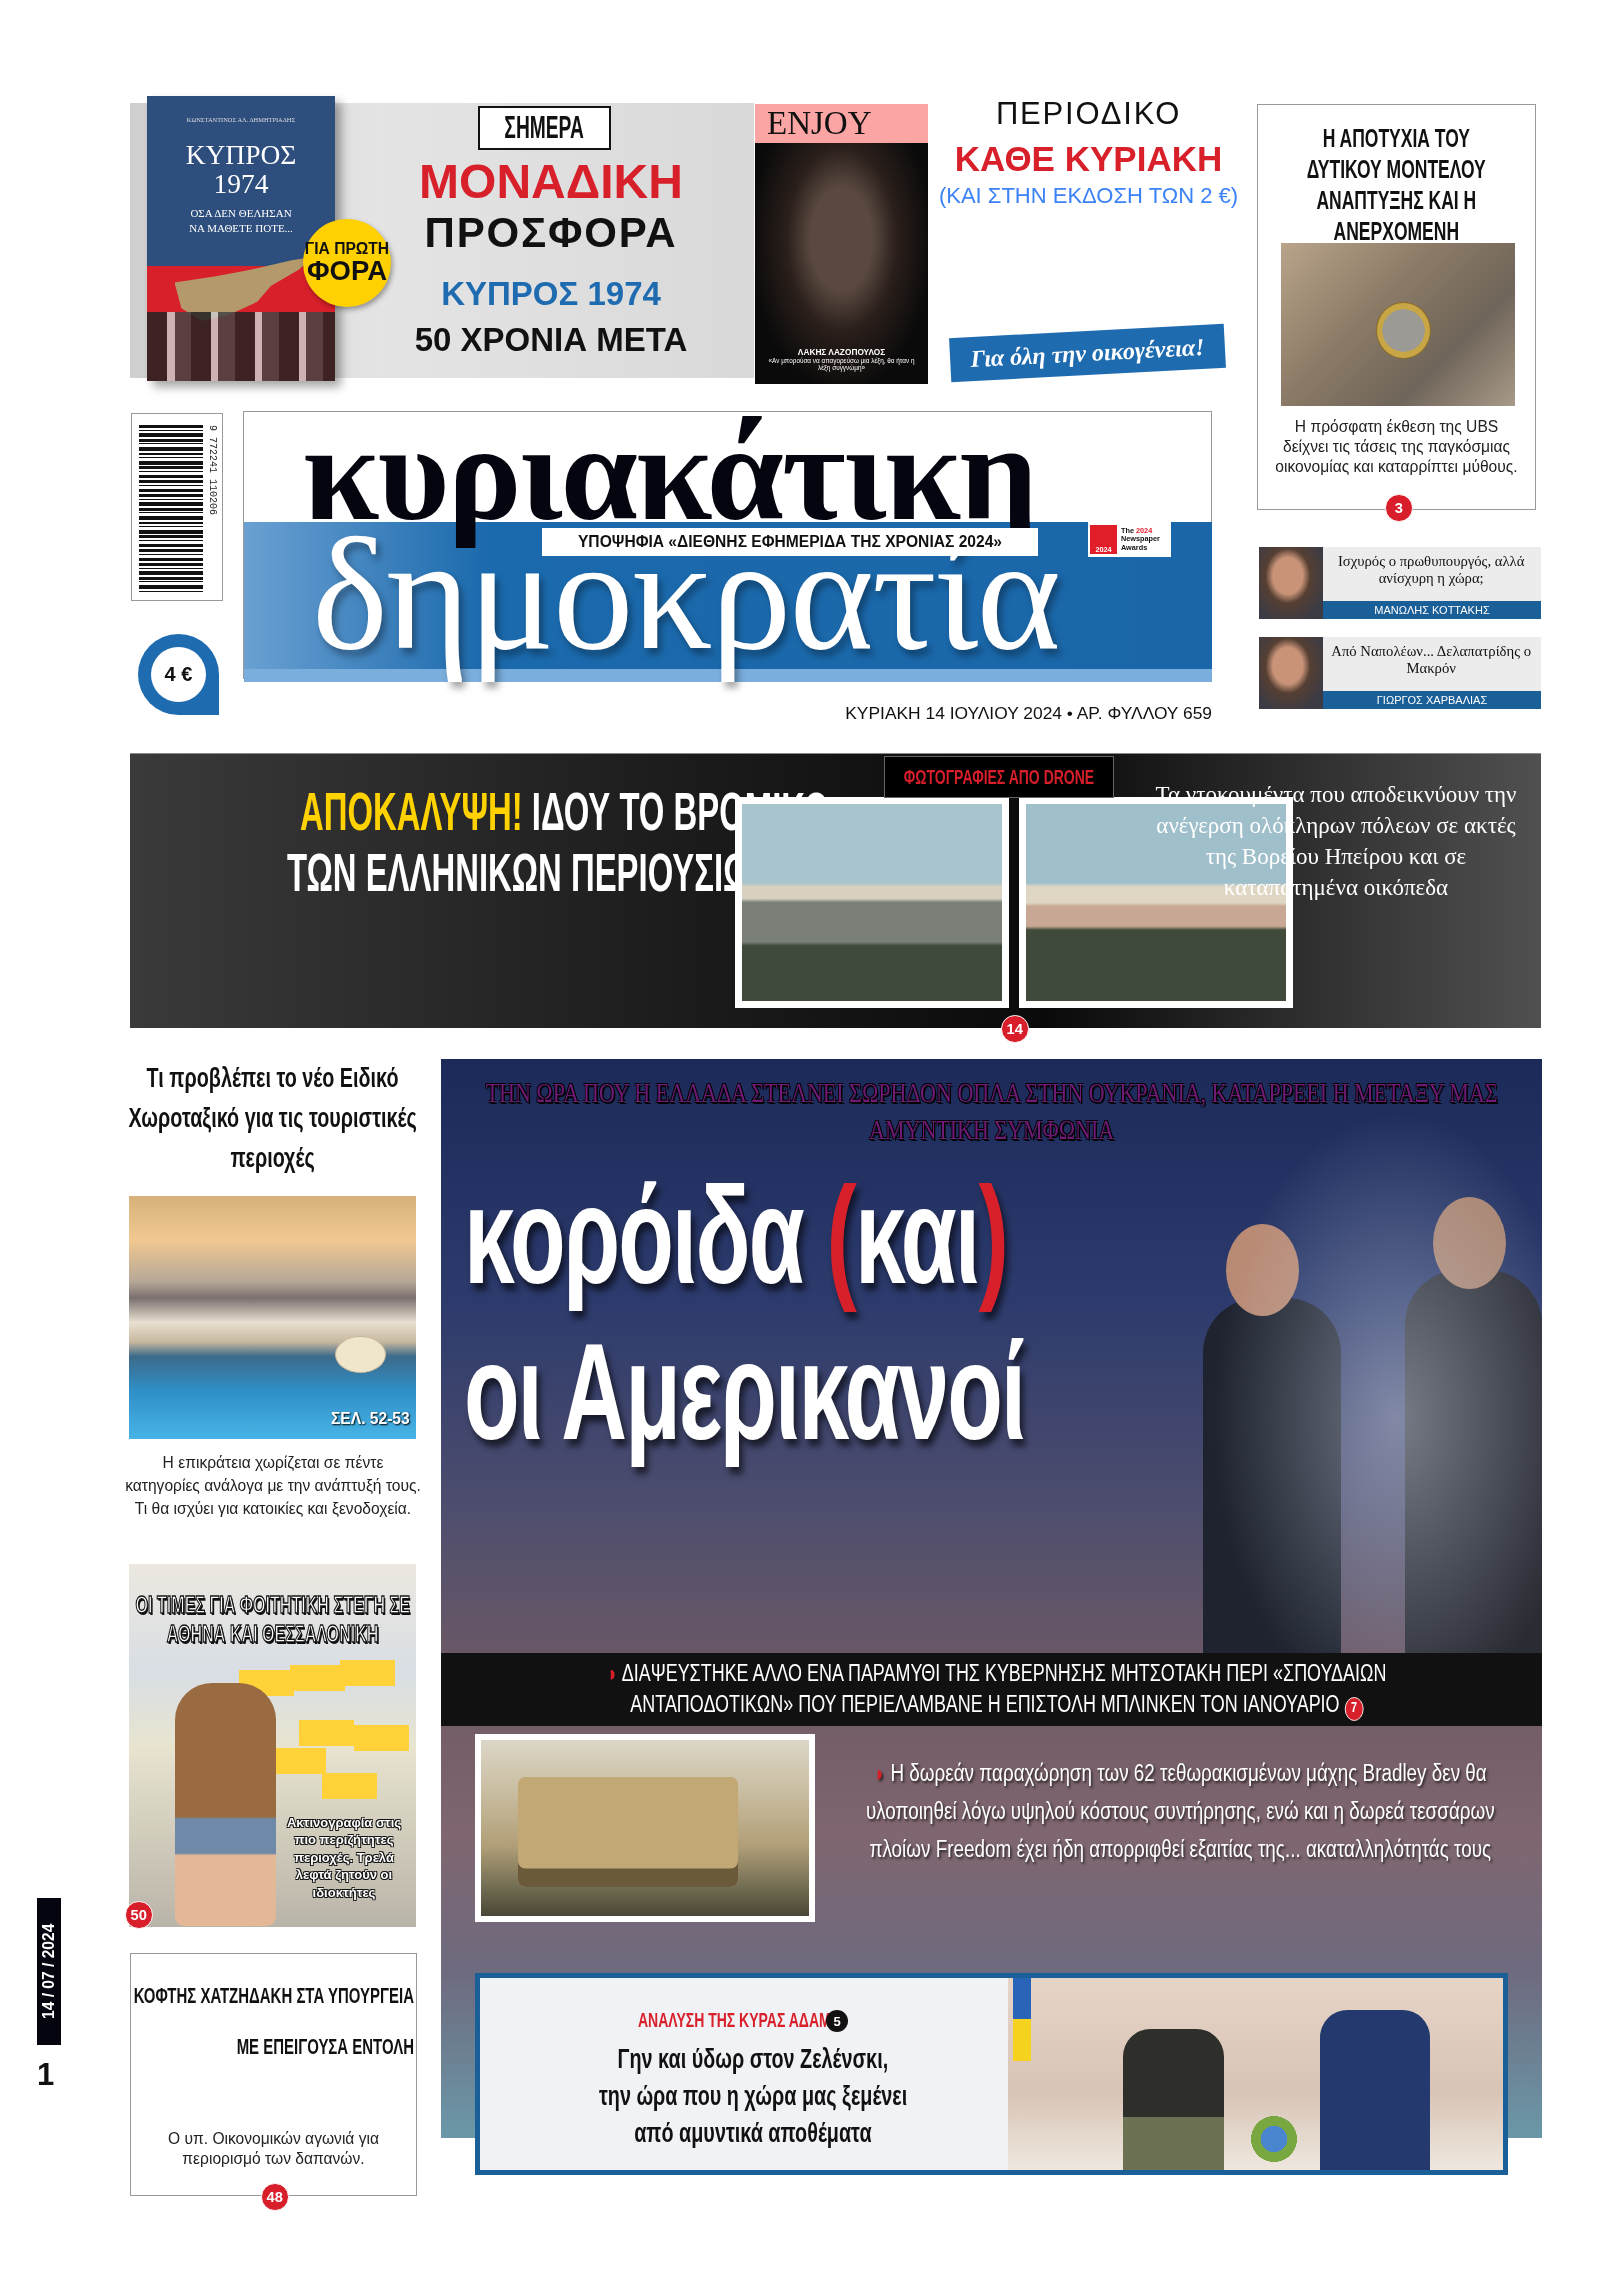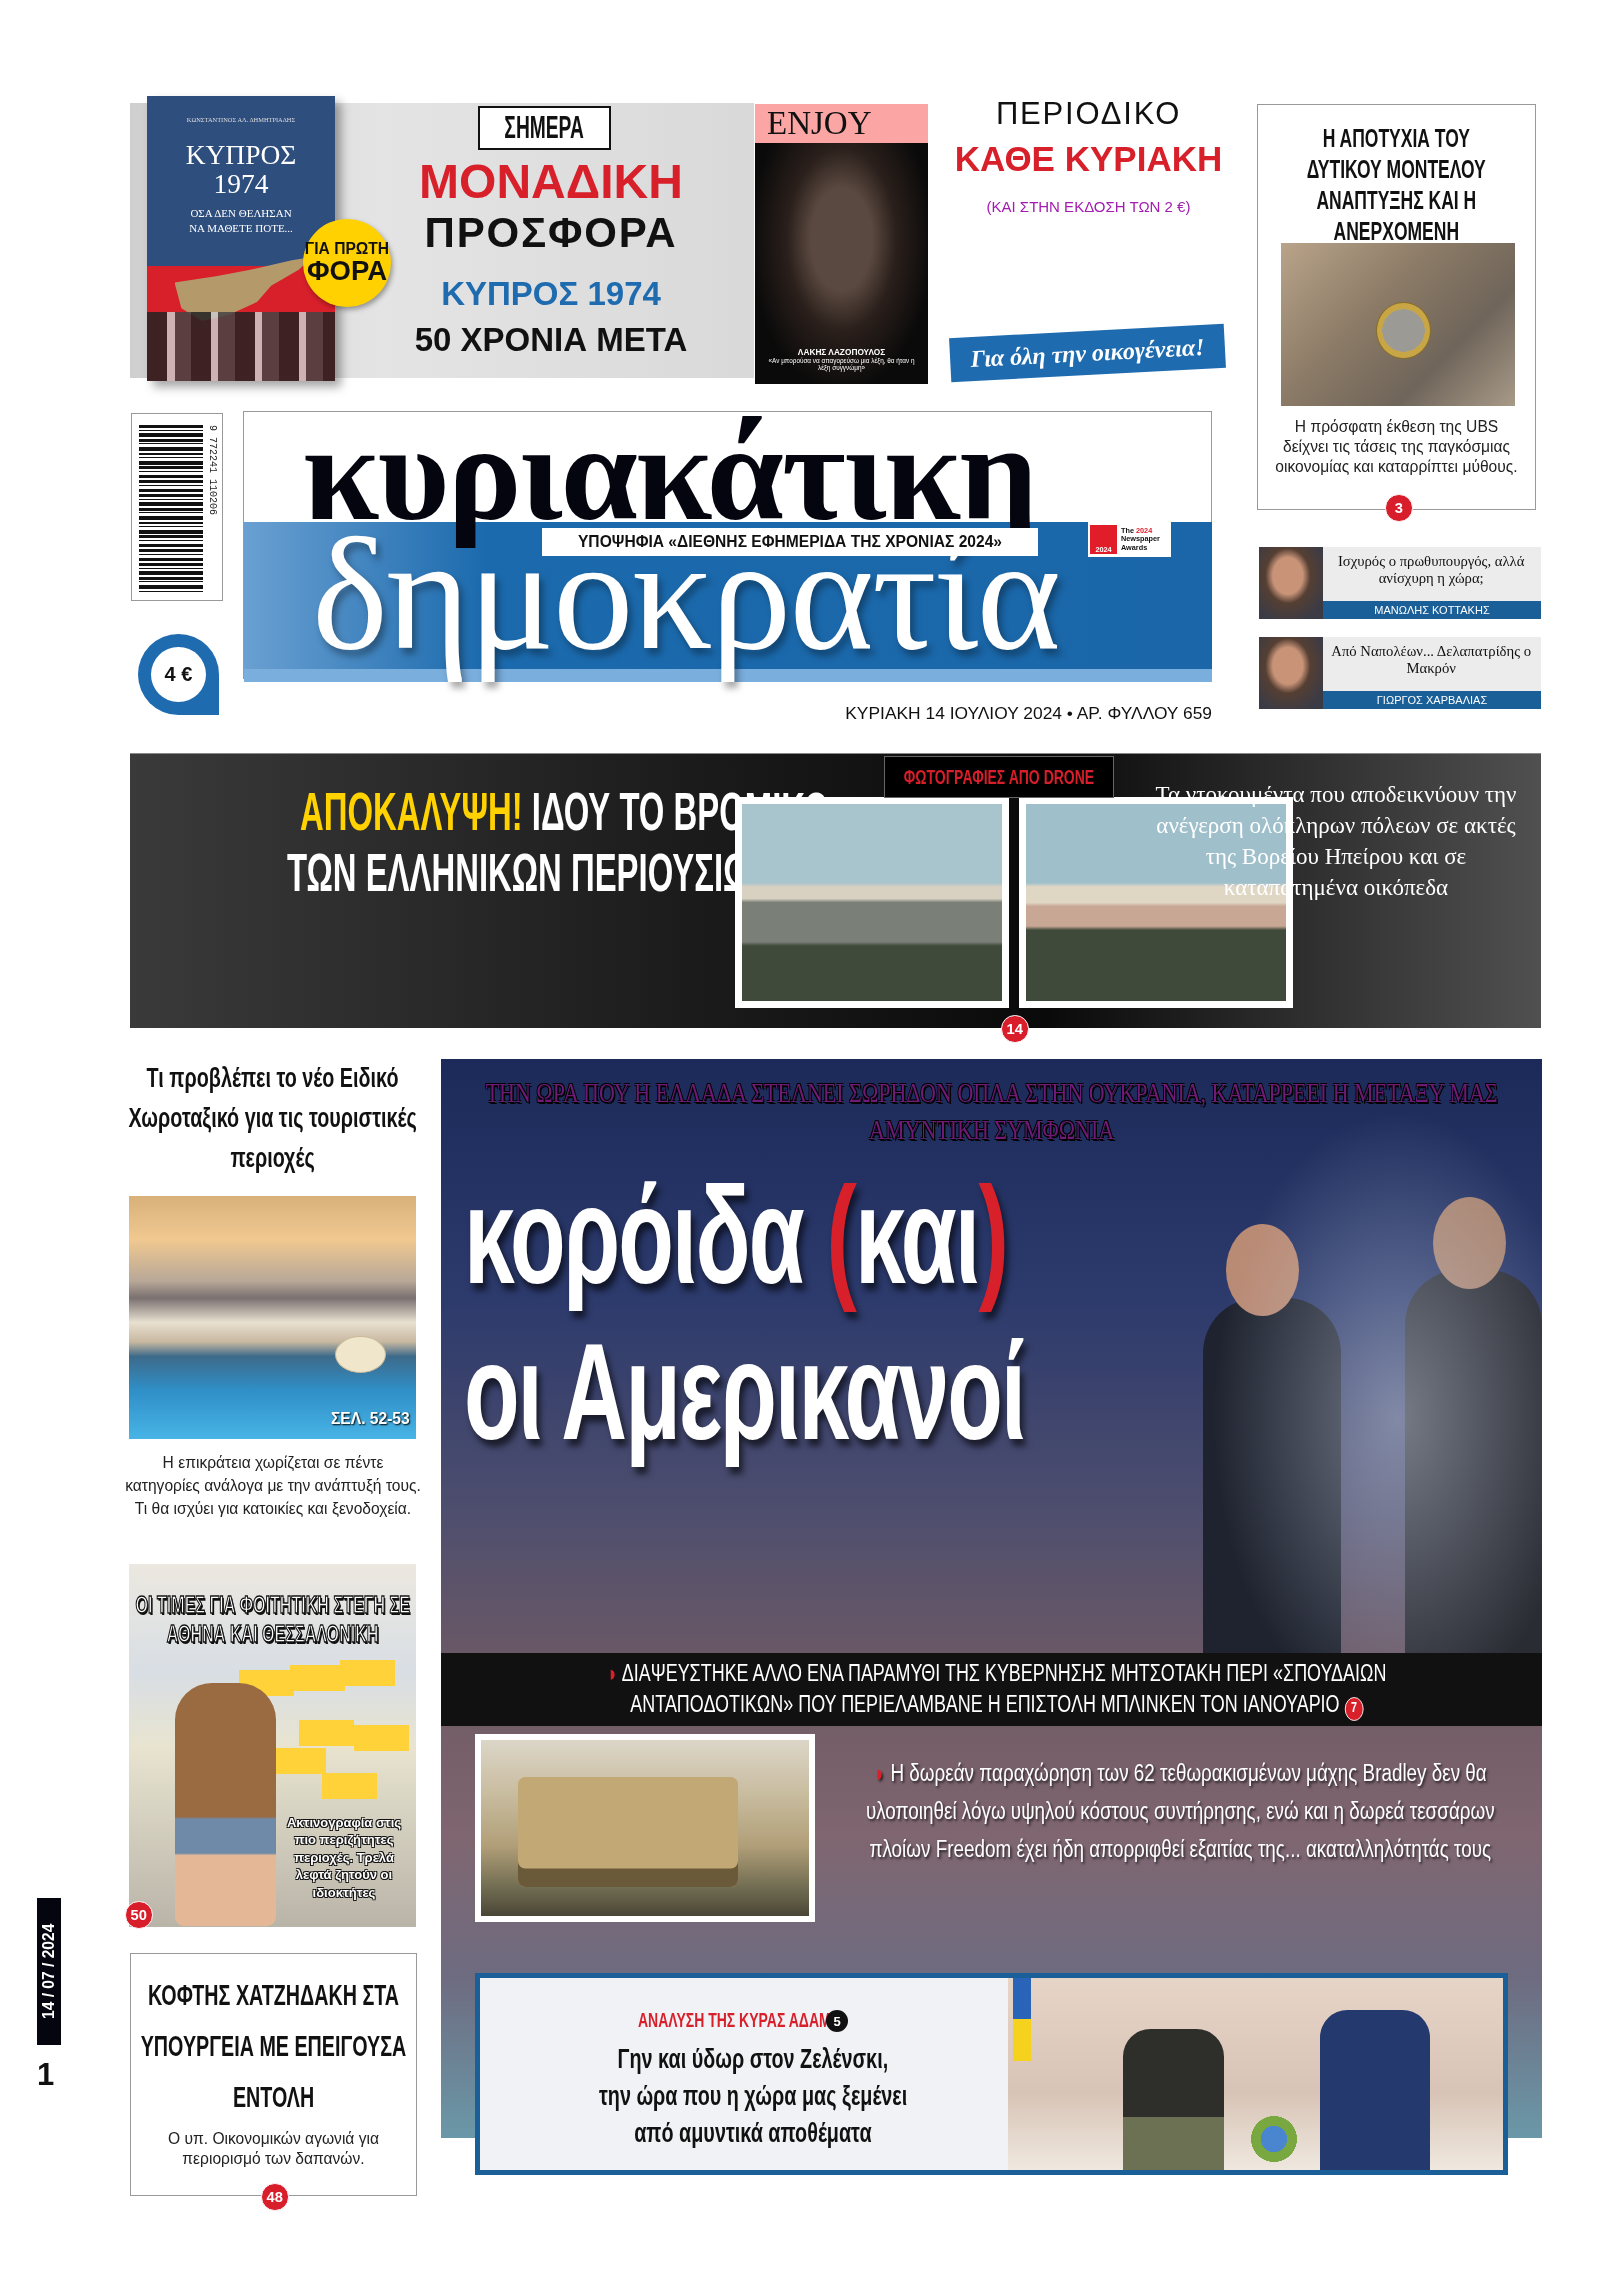--- a/index.html
+++ b/index.html
@@ -82,21 +82,21 @@
   #tour-img { left: 129px; top: 1196px; width: 287px; height: 243px; background: linear-gradient(180deg, #d8b07a 0, #f0c890 18%, #b8a898 35%, #7a7070 42%, #e8e0d0 52%, #c8b8a0 60%, #3d6a8a 66%, #2f8fc7 80%, #48b4e6 100%); }
   #tour-hat { left: 335px; top: 1336px; width: 51px; height: 37px; border-radius: 50%; background: #f0e6cc; border: 1.8px solid #c8b898; }
   #tour-pages { left: 331px; top: 1410px; color:#fff; font-size: 15.6px; font-weight:700; text-shadow: 0.9px 0.9px 1.8px #000; }
   #tour-text { left: 124px; top: 1451px; width: 298px; text-align:center; font-size: 15.6px; line-height: 23px; color: #222; }
   #student-img { left: 129px; top: 1564px; width: 287px; height: 363px; background: linear-gradient(180deg, #ece8e0 0, #d8dee4 30%, #e8e4d0 50%, #b9b4a8 100%); overflow: hidden; }
   #student-img .si-girl { position:absolute; left: 46px; top: 119px; width: 101px; height: 243px; background: linear-gradient(180deg, #9a6a40 0 55%, #6f8aa8 56% 70%, #e4b896 71%); border-radius: 37px 37px 9.2px 9.2px; }
   #student-img .si-post { position:absolute; width: 55px; height: 26px; background: #ffd23a; }
   #student-title { left: 134px; top: 1591px; width: 277px; text-align:center; font-size: 23px; line-height: 29px; font-weight: 700; color: #fff; -webkit-text-stroke: 1.4px #111; text-shadow: 1.8px 1.8px 0 #111; }
   #student-text { left: 275px; top: 1814px; width: 138px; text-align:center; font-size: 13px; line-height: 17.4px; font-weight: 700; color:#fff; text-shadow: 0.9px 0.9px 0 #111, -0.9px -0.9px 0 #111, 0.9px -0.9px 0 #111, -0.9px 0.9px 0 #111; }
   #cutter-box { left: 130px; top: 1953px; width: 287px; height: 243px; border: 1.8px solid #999; }
-  #cutter-title { left: 133px; top: 1970px; width: 281px; text-align:center; font-size: 29px; line-height: 51px; font-weight: 700; }
+  #cutter-title { left: 133px; top: 1970px; width: 281px; text-align:right; font-size: 22px; line-height: 51px; font-weight: 700; }
   #cutter-text { left: 133px; top: 2129px; width: 281px; text-align:center; font-size: 15.6px; line-height: 20px; color: #222; }
 
   
   #spine-date { left: 37px; top: 1898px; width: 24px; height: 147px; background: #05050f; color:#fff; font-weight:700; font-size: 15.6px; writing-mode: vertical-rl; transform: rotate(180deg); display:flex; align-items:center; justify-content:center; }
   #page-num { left: 37px; top: 2057px; font-size: 31px; font-weight: 700; color:#111; }
 
   
   #main { left: 441px; top: 1059px; width: 1101px; height: 1079px; background: linear-gradient(180deg, #1c2a5a 0, #2c3a6c 22%, #4e4e6e 42%, #6f5a64 58%, #7f6670 72%, #6e6b80 85%, #6a98a8 100%); overflow: hidden; }
   #main-photo { left: 1180px; top: 1059px; width: 362px; height: 597px; background: radial-gradient(ellipse at 60% 60%, rgba(210,220,235,.45), rgba(40,50,90,0) 60%); }
   .suit { position:absolute; background: #1f2330; border-radius: 55px 55px 9.2px 9.2px; }
@@ -156,21 +156,21 @@
   <div class="ec-head">ENJOY</div>
   <div class="ec-photo"></div>
   <div class="ec-caption">
     <div>ΛΑΚΗΣ ΛΑΖΟΠΟΥΛΟΣ</div>
     <div style="font-weight:400;font-size:6.4px;">«Αν μπορούσα να απαγορεύσω μια λέξη, θα ήταν η λέξη συγγνώμη»</div>
   </div>
 </div>
 <div class="abs" id="enjoy-right">
   <div class="center" style="font-size:31px;letter-spacing:1.8px;color:#111;font-weight:400;">ΠΕΡΙΟΔΙΚΟ</div>
   <div class="center" style="font-size:35px;font-weight:700;color:#d8202b;margin-top:7.3px;">ΚΑΘΕ ΚΥΡΙΑΚΗ</div>
-  <div class="center" style="font-size:15px;color:#a21caf;margin-top:19px;">(ΚΑΙ ΣΤΗΝ ΕΚΔΟΣΗ ΤΩΝ 2 €)</div>
+  <div class="center" style="font-size:22px;color:#3b82f6;margin-top:4px;">(ΚΑΙ ΣΤΗΝ ΕΚΔΟΣΗ ΤΩΝ 2 €)</div>
 </div>
 <div class="abs" id="family-strip">Για όλη την οικογένεια!</div>
 
 <div class="abs" id="westbox">
   <div class="wb-title">
       <span class="narrow" style="transform:scaleX(0.7);white-space:normal;display:block;">Η ΑΠΟΤΥΧΙΑ ΤΟΥ ΔΥΤΙΚΟΥ ΜΟΝΤΕΛΟΥ ΑΝΑΠΤΥΞΗΣ ΚΑΙ Η ΑΝΕΡΧΟΜΕΝΗ ΑΝΑΤΟΛΗ</span>
     </div>
   <div class="wb-img"></div>
   <div class="wb-coin"></div>
   <div class="wb-text">Η πρόσφατη έκθεση της UBS δείχνει τις τάσεις της παγκόσμιας οικονομίας και καταρρίπτει μύθους.</div>

